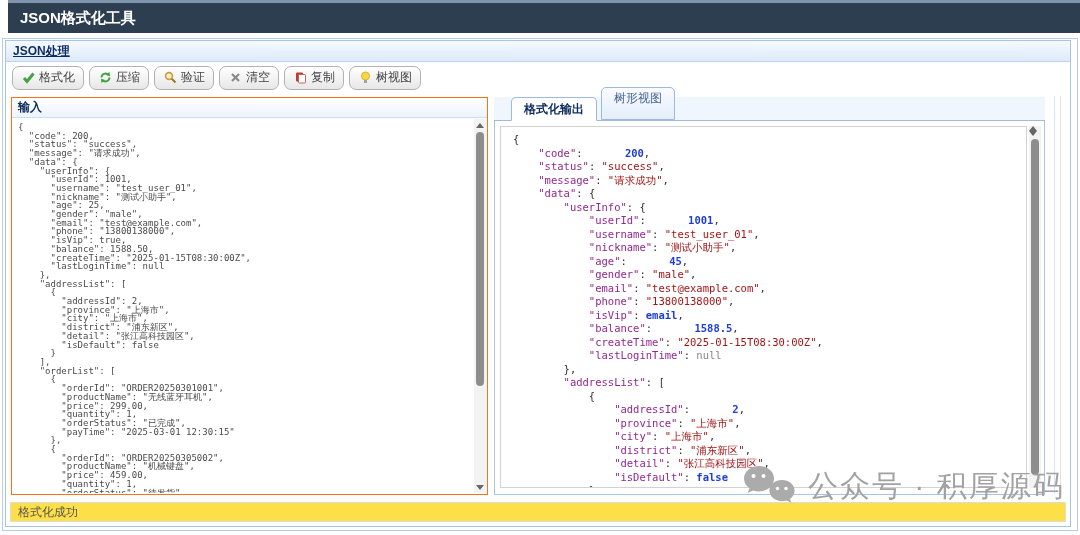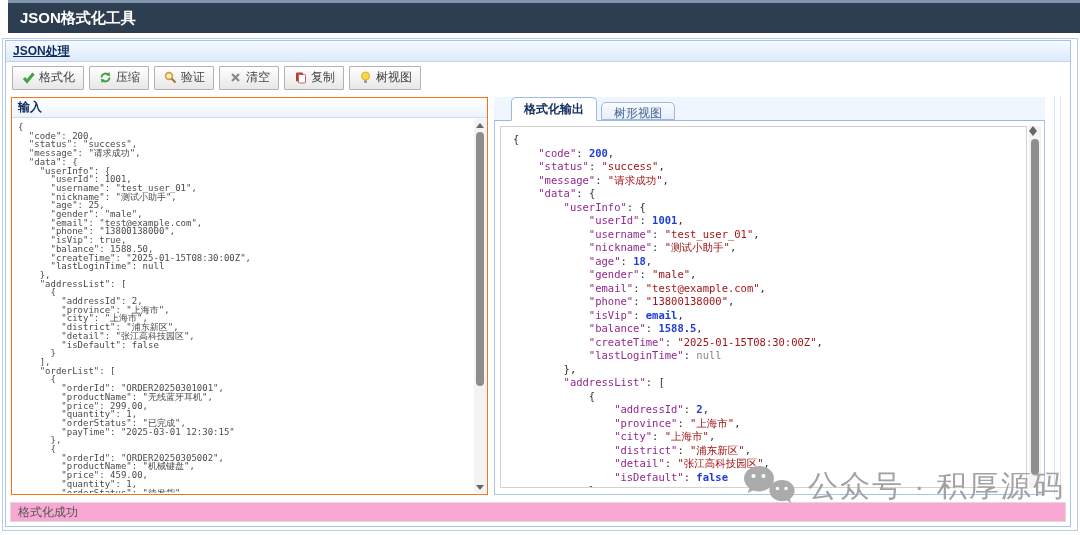--- a/index.html
+++ b/index.html
@@ -9,21 +9,21 @@
     color:#fff; font-size:15px; font-weight:bold; line-height:29px; padding-left:12px;margin-left:8px; }
   .app-outer { position:absolute; left:2px; top:38px; width:1076px; height:493px;
     border:1px solid #b5cdea; background:#fff; }
   .app-panel { position:absolute; left:2px; top:1px; right:6px; bottom:3px;
     border:1px solid #a9c4e4; background:#fff; }
   .panel-header { height:21px; background:linear-gradient(#f6faff,#ddeafb);
     border-bottom:1px solid #bcd4f2; color:var(--header_text,#0e2d5f); font-size:12px;
     font-weight:bold; line-height:20px; padding-left:7px;text-decoration:underline; }
   .toolbar { height:31px; padding:3px 6px; display:flex; align-items:center; gap:5px; background:#fff; }
   .btn { display:inline-flex; align-items:center; gap:4px; height:24px; padding:0 8px;
-    border:1px solid #b2b2b2; border-radius:1px; background:linear-gradient(#ffffff,#e7e7e7);
+    border:1px solid #b2b2b2; border-radius:7px; background:linear-gradient(#ffffff,#e7e7e7);
     font-size:12px; color:#444; cursor:pointer; }
   .btn .ic { width:14px; height:14px; display:inline-flex; align-items:center; justify-content:center; }
   .content { position:absolute; left:0; right:0; top:53px; bottom:30px; }
   .gutter { position:absolute; right:9px; top:2px; bottom:2px; width:7px;
     border-left:1px solid #d7e4f6; border-right:1px solid #d7e4f6; }
 
   .input-panel { position:absolute; left:5px; top:3px; bottom:1px; width:477px;
     border:1px solid #f97316; background:#fff; }
   .sub-header { height:20px; background:linear-gradient(#ffffff,#edf4fd);
     border-bottom:1px solid #cbddf5; color:var(--header_text,#0e2d5f); font-size:12px;
@@ -42,37 +42,37 @@
   .thumb { position:absolute; left:2px; width:8px; background:#8d8d8d; border-radius:4px; }
 
   .output-panel { position:absolute; left:488px; right:25px; top:3px; bottom:1px; }
   .tabbar { height:24px; background:#f0f6fd; border-bottom:1px solid #9db9de;
     display:flex; align-items:flex-end; gap:4px; padding-left:17px; }
   .tab { border:1px solid #9db9de; border-top-left-radius:5px; border-top-right-radius:5px;
     font-size:12px; padding:0 12px; cursor:pointer; }
   .tab.active { background:#fff; border-bottom-color:#fff; font-weight:bold;
     color:var(--header_text,#0e2d5f); height:24px; line-height:23px; margin-bottom:-1px; }
   .tab.inactive { background:linear-gradient(#f9fbff,#e4eefb); color:#4a668f;
-    height:18px; line-height:20px; }
+    height:33px; line-height:20px; }
   .output-body { position:absolute; left:0; right:0; top:24px; bottom:0;
     border:1px solid #a9c4e4; border-top:none; background:#fff; }
   .output-inner { position:absolute; left:5px; top:5px; bottom:6px; right:17px;
     border:1px solid #d2d2d2; overflow:hidden; padding:6px 0 0 12px; background:#fff; }
   .output-inner .code-line { font-family:"DejaVu Sans Mono","Liberation Mono",monospace;
     font-size:10.5px; line-height:13.5px; white-space:pre; }
   .tk-p { color:#333; }
   .tk-k { color:var(--key,#92278f); }
   .tk-s { color:var(--string,#a31515); }
-  .tk-n { color:var(--number,#1f3dd6); font-weight:bold; }
+  .tk-n { color:var(--number,#1f3dd6); font-weight:bold;margin-left:36px; }
   .tk-b { color:var(--boolean,#1f3dd6); font-weight:bold; }
   .tk-z { color:var(--null_value,#888); }
   .out-scroll { position:absolute; top:5px; bottom:6px; right:3px; width:12px; background:#f3f3f3; }
 
   .statusbar { position:absolute; left:4px; right:4px; bottom:4px; height:20px;
-    background:#f9a8d4; border:1px solid #dcdcdc; font-size:12px; color:#555;
+    background:#fde047; border:1px solid #dcdcdc; font-size:12px; color:#555;
     line-height:18px; padding-left:7px; }
 
   .watermark { position:absolute; left:742px; top:465px; display:flex; align-items:center;
     gap:10px; color:#a2a2a2; font-size:30px; letter-spacing:2px; z-index:30; pointer-events:none;justify-content:space-between; }
   .watermark svg { display:block; }
 </style>
 </head>
 <body>
 
 <div class="titlebar">
@@ -216,21 +216,21 @@
         <div class="output-inner">
               <div class="code-line"><span class="tk-p">{</span></div>
               <div class="code-line"><span class="tk-p">    </span><span class="tk-k">"code"</span><span class="tk-p">: </span><span class="tk-n">200</span><span class="tk-p">,</span></div>
               <div class="code-line"><span class="tk-p">    </span><span class="tk-k">"status"</span><span class="tk-p">: </span><span class="tk-s">"success"</span><span class="tk-p">,</span></div>
               <div class="code-line"><span class="tk-p">    </span><span class="tk-k">"message"</span><span class="tk-p">: </span><span class="tk-s">"请求成功"</span><span class="tk-p">,</span></div>
               <div class="code-line"><span class="tk-p">    </span><span class="tk-k">"data"</span><span class="tk-p">: {</span></div>
               <div class="code-line"><span class="tk-p">        </span><span class="tk-k">"userInfo"</span><span class="tk-p">: {</span></div>
               <div class="code-line"><span class="tk-p">            </span><span class="tk-k">"userId"</span><span class="tk-p">: </span><span class="tk-n">1001</span><span class="tk-p">,</span></div>
               <div class="code-line"><span class="tk-p">            </span><span class="tk-k">"username"</span><span class="tk-p">: </span><span class="tk-s">"test_user_01"</span><span class="tk-p">,</span></div>
               <div class="code-line"><span class="tk-p">            </span><span class="tk-k">"nickname"</span><span class="tk-p">: </span><span class="tk-s">"测试小助手"</span><span class="tk-p">,</span></div>
-              <div class="code-line"><span class="tk-p">            </span><span class="tk-k">"age"</span><span class="tk-p">: </span><span class="tk-n">18</span><span class="tk-p">,</span></div>
+              <div class="code-line"><span class="tk-p">            </span><span class="tk-k">"age"</span><span class="tk-p">: </span><span class="tk-n">45</span><span class="tk-p">,</span></div>
               <div class="code-line"><span class="tk-p">            </span><span class="tk-k">"gender"</span><span class="tk-p">: </span><span class="tk-s">"male"</span><span class="tk-p">,</span></div>
               <div class="code-line"><span class="tk-p">            </span><span class="tk-k">"email"</span><span class="tk-p">: </span><span class="tk-s">"test@example.com"</span><span class="tk-p">,</span></div>
               <div class="code-line"><span class="tk-p">            </span><span class="tk-k">"phone"</span><span class="tk-p">: </span><span class="tk-s">"13800138000"</span><span class="tk-p">,</span></div>
               <div class="code-line"><span class="tk-p">            </span><span class="tk-k">"isVip"</span><span class="tk-p">: </span><span class="tk-b">email</span><span class="tk-p">,</span></div>
               <div class="code-line"><span class="tk-p">            </span><span class="tk-k">"balance"</span><span class="tk-p">: </span><span class="tk-n">1588.5</span><span class="tk-p">,</span></div>
               <div class="code-line"><span class="tk-p">            </span><span class="tk-k">"createTime"</span><span class="tk-p">: </span><span class="tk-s">"2025-01-15T08:30:00Z"</span><span class="tk-p">,</span></div>
               <div class="code-line"><span class="tk-p">            </span><span class="tk-k">"lastLoginTime"</span><span class="tk-p">: </span><span class="tk-z">null</span></div>
               <div class="code-line"><span class="tk-p">        },</span></div>
               <div class="code-line"><span class="tk-p">        </span><span class="tk-k">"addressList"</span><span class="tk-p">: [</span></div>
               <div class="code-line"><span class="tk-p">            {</span></div>

